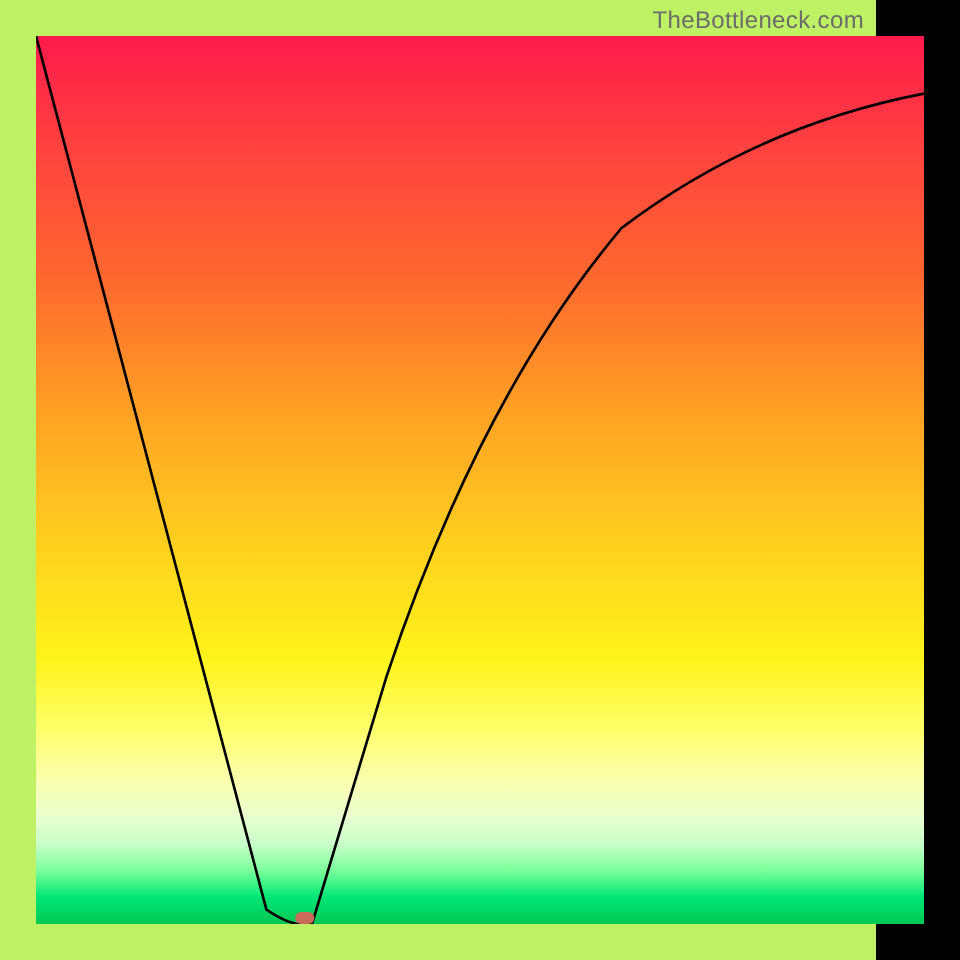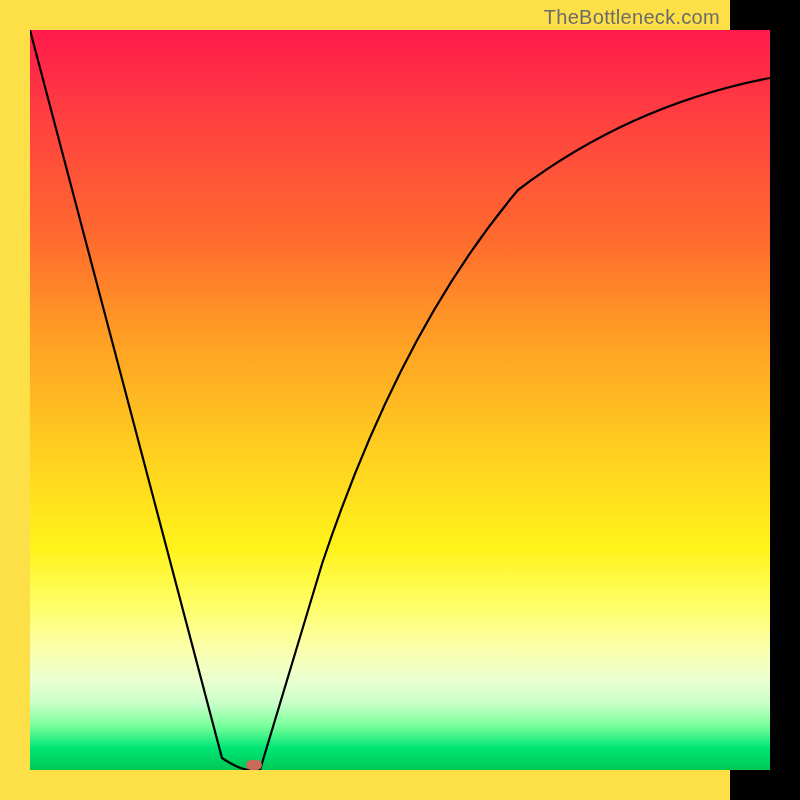--- a/index.html
+++ b/index.html
@@ -8,21 +8,21 @@
     width: 800px;
     height: 800px;
     background: #000;
     overflow: hidden;
     font-family: Arial, Helvetica, sans-serif;
   }
   .chart-wrap {
     position: relative;
     width: 730px;
     height: 800px;
-    background: #fde047;
+    background: #bef264;
   }
   .plot-area {
     position: absolute;
     left: 30px;
     top: 30px;
     width: 740px;
     height: 740px;
     background: linear-gradient(
       to bottom,
       #ff1a4b 0%,

